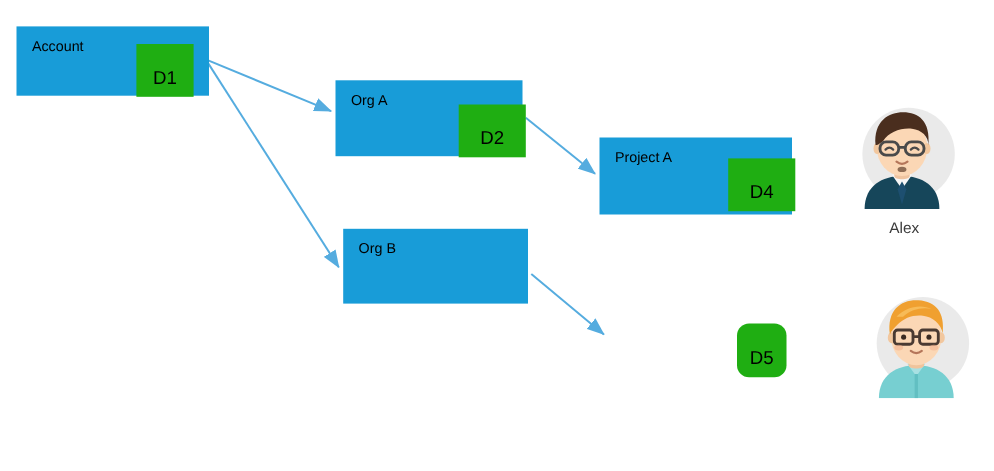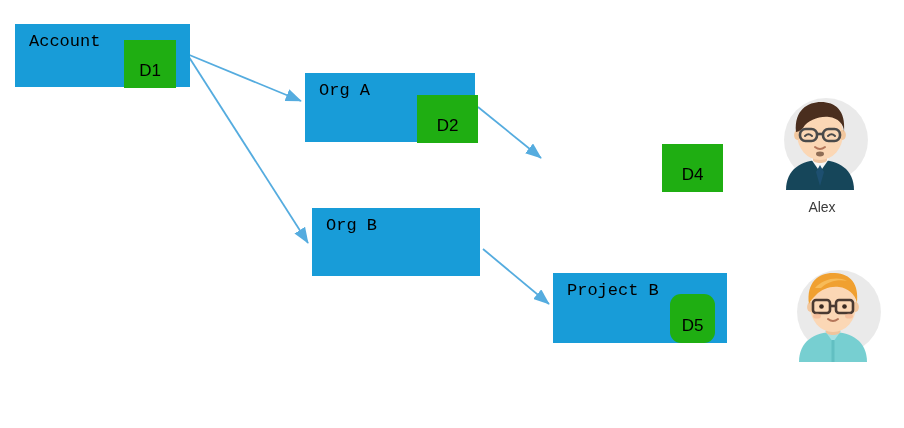--- a/index.html
+++ b/index.html
@@ -26,25 +26,24 @@
     left: 0;
     top: 0;
     width: 100%;
     height: 100%;
     background: #189CD8;
   }
   .node-label {
     position: absolute;
     left: 14px;
     top: 7px;
-    font-size: 17px;
+    font-size: 13px;
     line-height: 22px;
     color: #000000;
     white-space: nowrap;
-    font-family: Liberation Mono, monospace;
   }
   .badge {
     position: absolute;
     background: #1FAE12;
   }
   .badge-label {
     position: absolute;
     left: 0;
     right: 0;
     bottom: 7px;
@@ -118,28 +117,28 @@
   </div>
   <div class="badge" style="left:417px; top:95px; width:61px; height:48px;">
     <div class="badge-label">D2</div>
   </div>
 
   <div class="node" style="left:312px; top:208px; width:168px; height:68px;text-align:center;">
     <div class="node-rect"></div>
     <div class="node-label">Org B</div>
   </div>
 
+  <div class="node" style="left:545px; top:125px; width:175px; height:70px;">
+    <div class="node-rect"></div>
+    <div class="node-label">Project A</div>
+  </div>
   <div class="badge" style="left:662px; top:144px; width:61px; height:48px;">
     <div class="badge-label">D4</div>
   </div>
 
-  <div class="node" style="left:553px; top:273px; width:174px; height:70px;">
-    <div class="node-rect"></div>
-    <div class="node-label">Project B</div>
-  </div>
   <div class="badge" style="left:670px; top:294px; width:45px; height:49px;border-radius:11px;">
     <div class="badge-label">D5</div>
   </div>
 
   <div class="person" style="left:767px; top:90px;">
     <div class="person-avatar">
       <svg width="100" height="100" viewBox="0 0 100 100" xmlns="http://www.w3.org/2000/svg">
 
         <circle cx="54" cy="50" r="42" fill="#e3e3e3" opacity="0.75"></circle>
 

